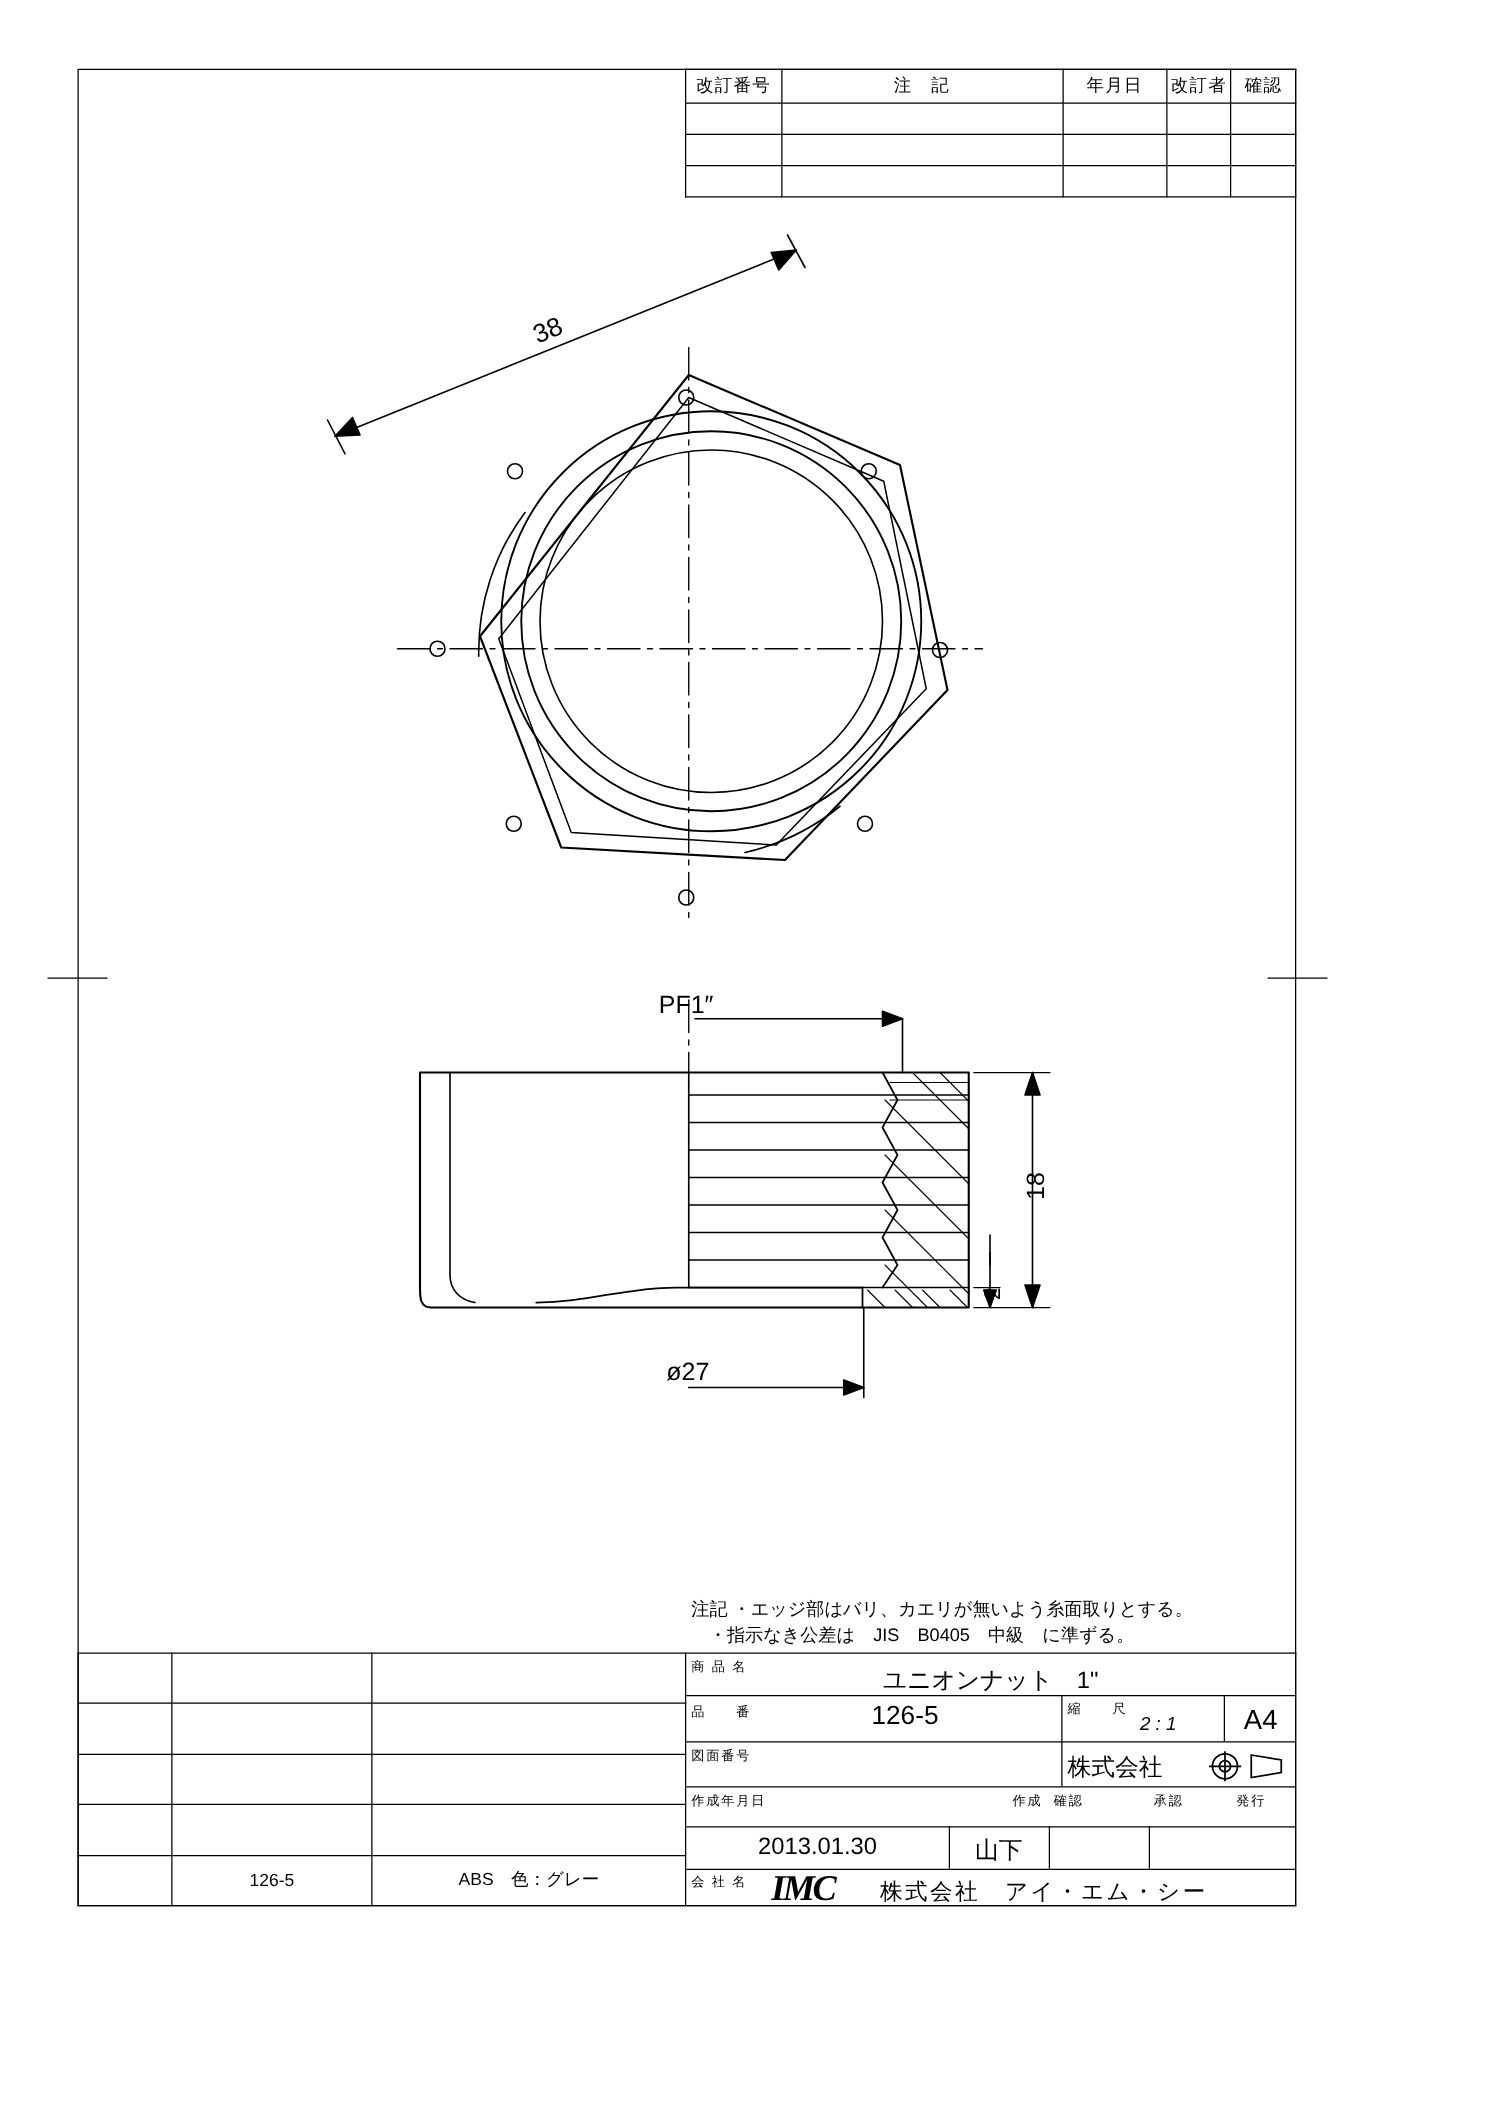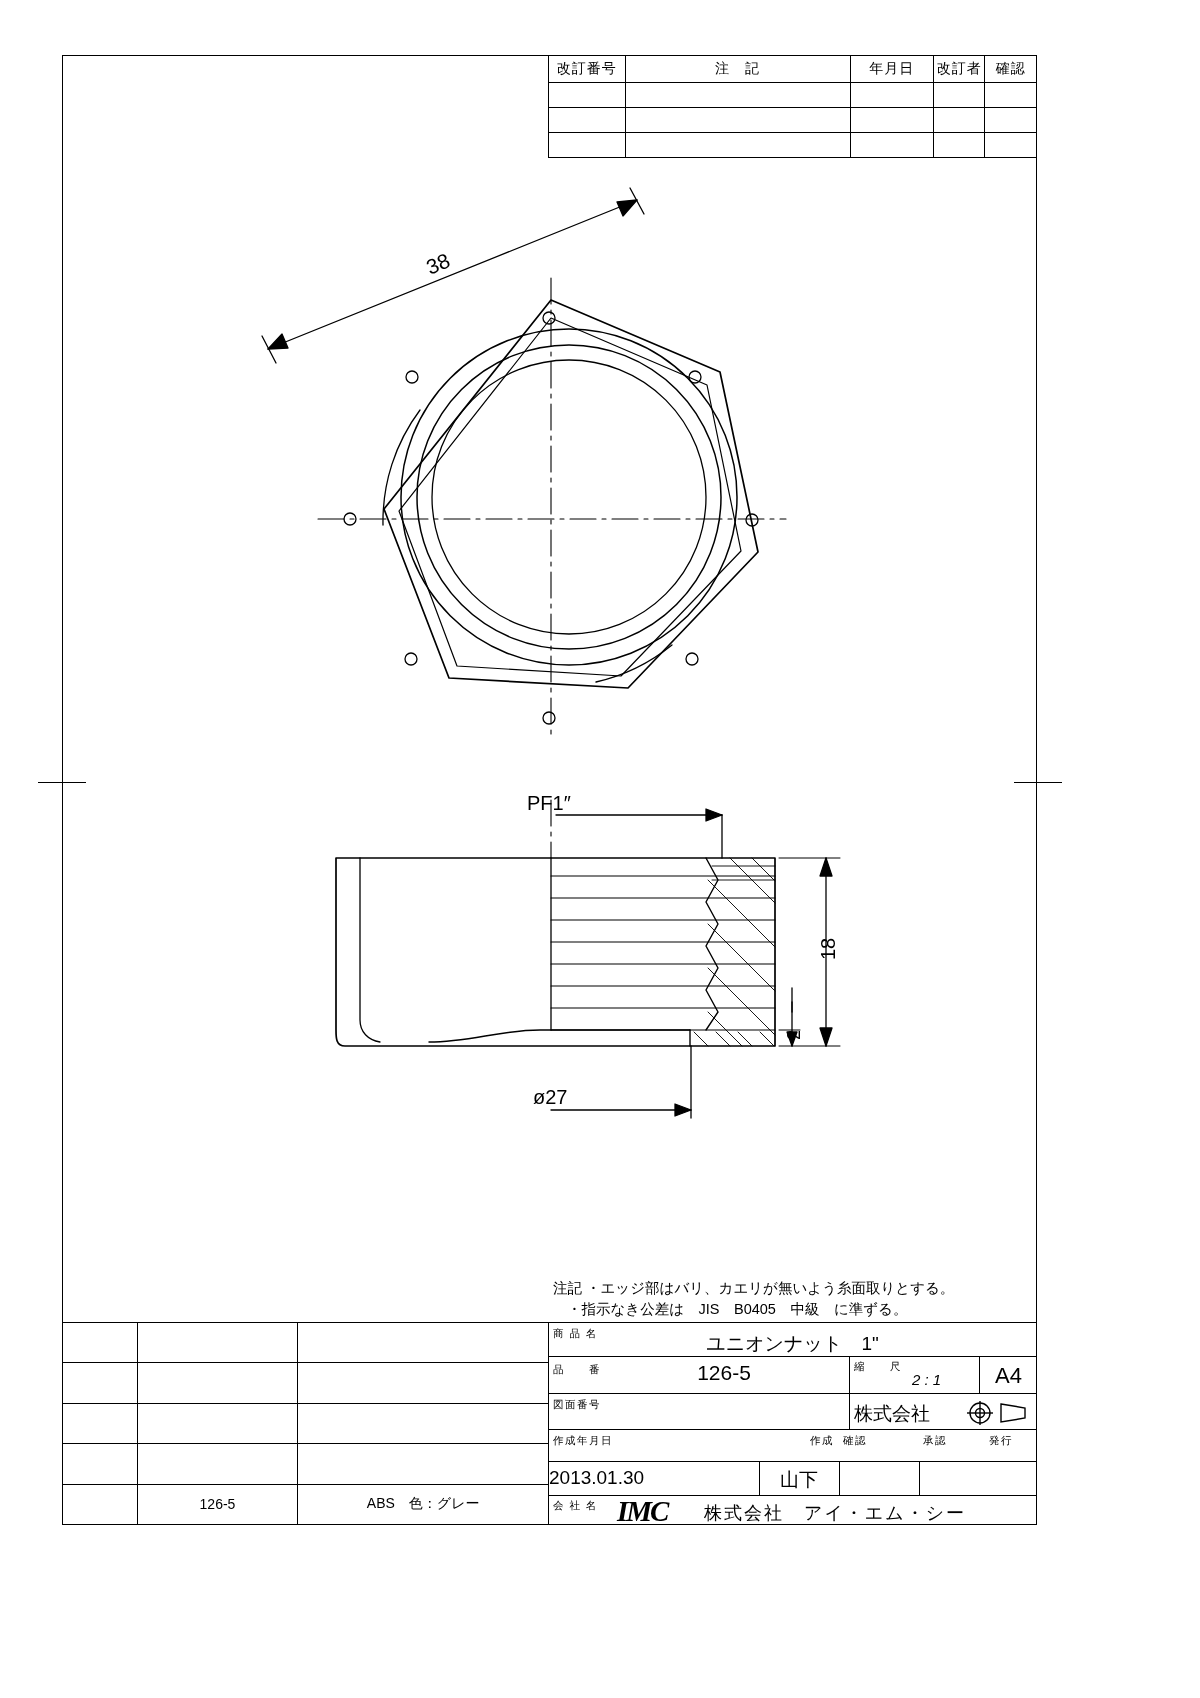--- a/index.html
+++ b/index.html
@@ -371,21 +371,21 @@
           <path d="M34,5 L58,9 L58,19 L34,23 Z"></path>
         </g>
       </svg>
 
       <div class="tb-lbl" style="top:111px;">作成年月日</div>
       <div class="tb-lbl" style="left:214px; top:111px;margin-left:47px;">作成</div>
       <div class="tb-lbl" style="left:294px; top:111px;">確認</div>
       <div class="tb-lbl" style="left:374px; top:111px;">承認</div>
       <div class="tb-lbl" style="left:440px; top:111px;">発行</div>
 
-      <div class="tb-cell" style="left:0; top:144px; width:210px; font-size:19px;">2013.01.30</div>
+      <div class="tb-cell" style="left:0; top:144px; width:210px; text-align:center; font-size:19px;">2013.01.30</div>
       <div class="tb-cell" style="left:210px; top:144px; width:80px; text-align:center; font-size:19px;">山下</div>
       <div class="tb-cell" style="left:290px; top:144px; width:80px; text-align:center; font-size:17px;"></div>
       <div class="tb-cell" style="left:370px; top:144px; width:80px; text-align:center; font-size:17px;"></div>
       <div class="tb-cell" style="left:440px; top:144px; width:48px; text-align:center; font-size:17px;"></div>
 
       <div class="tb-lbl" style="top:176px;">会 社 名</div>
       <div class="tb-cell logo" style="left:68px; top:172px;">IMC</div>
       <div class="tb-cell company" style="left:155px; top:178px;">株式会社　アイ・エム・シー</div>
     </div>
   </div>

